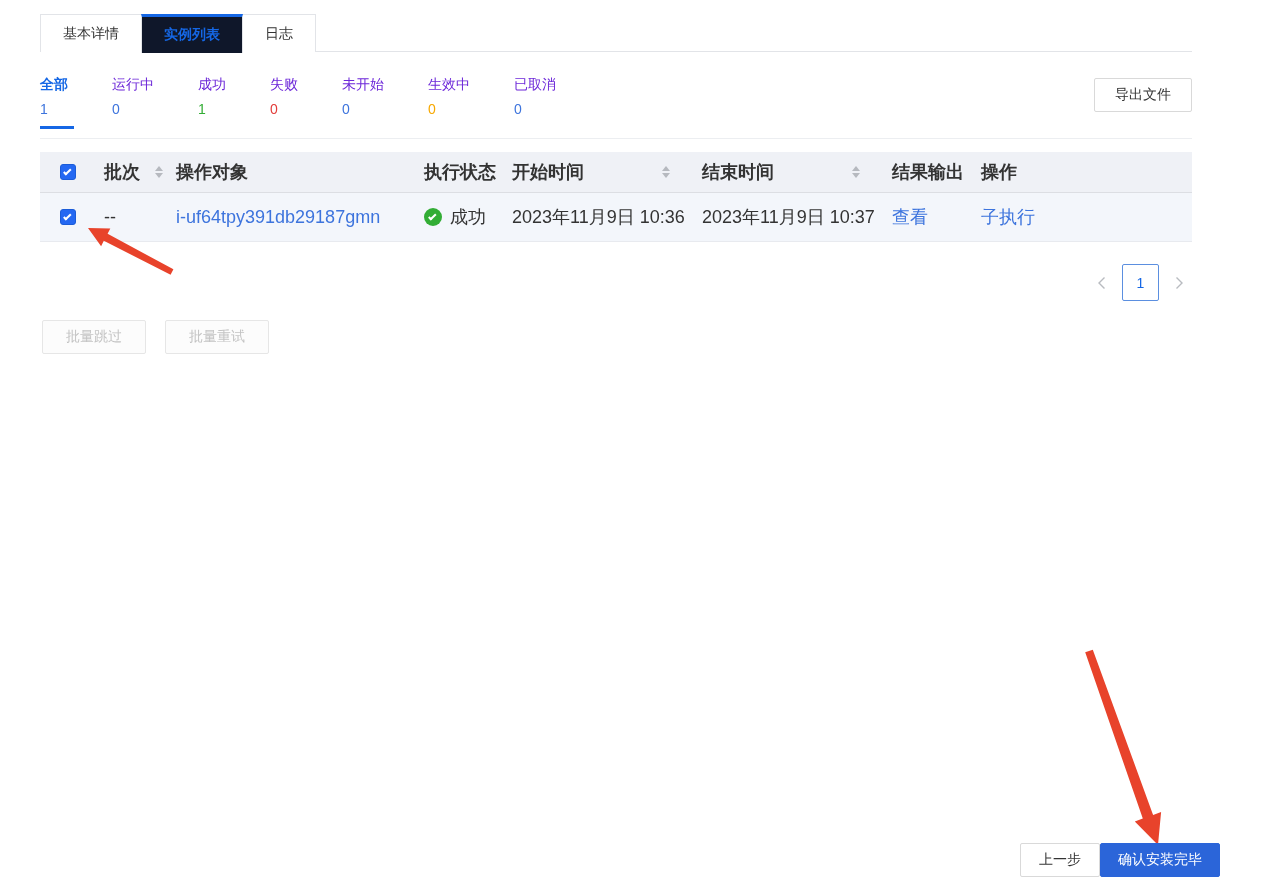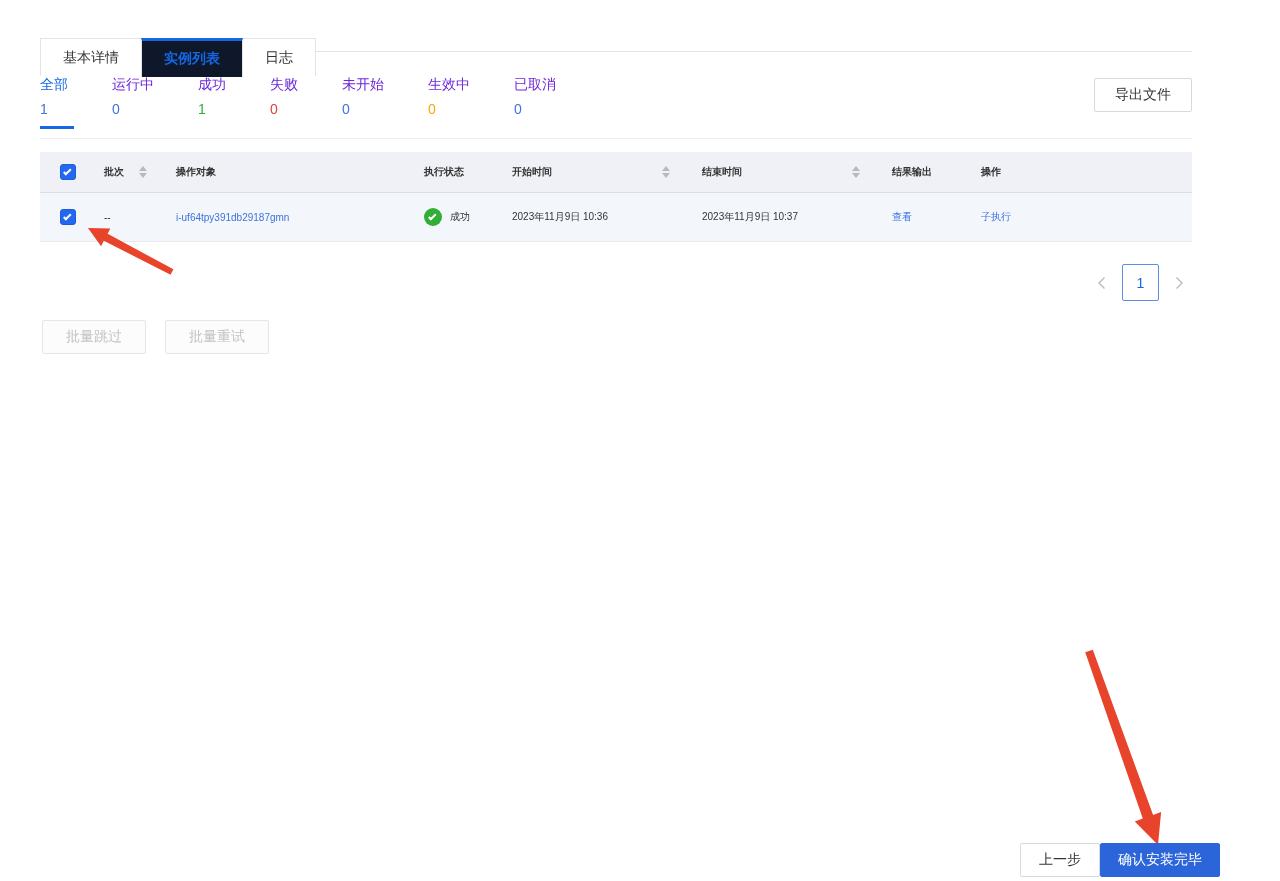--- a/index.html
+++ b/index.html
@@ -8,40 +8,40 @@
   }
   *{box-sizing:border-box; margin:0; padding:0;}
   body{background:#fff; font-family:"Liberation Sans","DejaVu Sans",sans-serif;}
   .page{position:relative; width:1280px; height:881px; background:#fff; overflow:hidden; color:#333;}
 
   
   .tabbar{position:absolute; left:40px; top:14px; width:1152px; height:38px;
           border-bottom:1px solid #e2e4e8; display:flex; align-items:flex-start;}
   .tab{height:38px; padding:0 22px; display:flex; align-items:center; font-size:14px;
        background:#fff; border:1px solid #e2e4e8; border-bottom:none; margin-right:-1px;
-       cursor:pointer; color:#333;margin-top:24px;}
+       cursor:pointer; color:#333;}
   .tab.active{height:39px; border-top:3px solid var(--accent); color:var(--accent);
        font-weight:700; position:relative; z-index:2; background:#0f172a;}
 
   
   .filterbar{position:absolute; left:40px; top:76px; display:flex; gap:38px;}
   .filter{cursor:pointer; border-bottom:3px solid transparent; padding:0 6px 9px 0;}
   .filter .f-label{font-size:14px; color:#6d28d9; margin-bottom:7px;}
-  .filter.active .f-label{color:var(--accent); font-weight:400;}
+  .filter.active .f-label{color:var(--accent); font-weight:700;}
   .filter .f-count{font-size:14px;}
   .filter.active{border-bottom-color:var(--accent);}
   .filters-divider{position:absolute; left:40px; top:138px; width:1152px; height:1px; background:#eceef1;}
 
   .btn{display:inline-flex; align-items:center; justify-content:center; height:34px;
        background:#fff; border:1px solid #d9d9d9; border-radius:2px; font-size:14px;
        color:#333; cursor:pointer; font-family:inherit;}
   .export-btn{position:absolute; right:88px; top:78px; padding:8px 20px;}
 
   
-  .table{position:absolute; left:40px; top:152px; width:1152px; font-size:10px;}
+  .table{position:absolute; left:40px; top:152px; width:1152px; font-size:18px;}
   .grid{display:grid; grid-template-columns:64px 72px 248px 88px 190px 190px 89px 1fr; align-items:center;}
   .thead{height:41px; background:#eff1f6; border-bottom:1px solid #dcdee3; font-weight:700; color:#333;}
   .trow{height:49px; background:#f3f6fb; border-bottom:1px solid #e8eaef;}
   .cell{display:flex; align-items:center;}
   .c-check{padding-left:20px;}
   .cell.spread{justify-content:space-between; padding-right:32px;}
   .sort{display:inline-flex; flex-direction:column; gap:2px; margin-left:15px; cursor:pointer;}
   .tri{width:0; height:0; border-left:4px solid transparent; border-right:4px solid transparent;}
   .tri.up{border-bottom:5px solid #b6b9bf;}
   .tri.down{border-top:5px solid #b6b9bf;}

